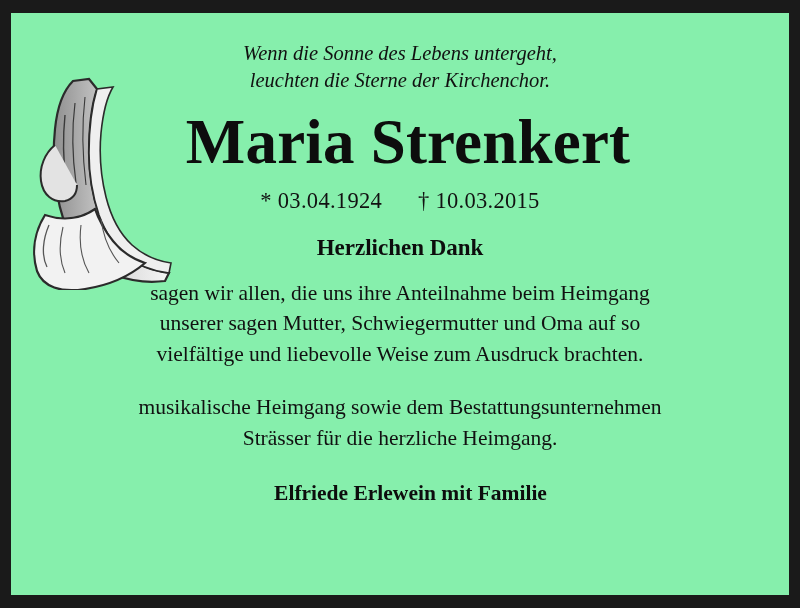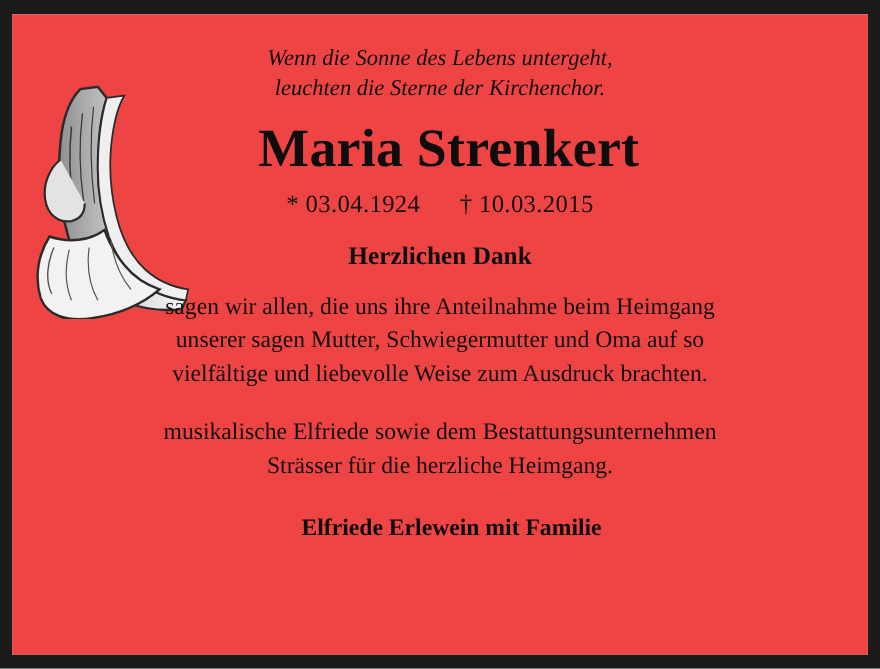--- a/index.html
+++ b/index.html
@@ -21,21 +21,21 @@
     background: #ffffff;
     border-top: 13px solid #1a1a1a;
     border-bottom: 13px solid #1a1a1a;
     border-left: 11px solid #1a1a1a;
     border-right: 11px solid #1a1a1a;
   }
   .inner {
     position: relative;
     width: 100%;
     height: 100%;
-    background: #ef4444;
+    background: #86efac;
     overflow: hidden;
   }
 
   
   .hands {
     position: absolute;
     left: 8px;
     top: 62px;
     width: 160px;
     height: 215px;
@@ -55,21 +55,21 @@
     font-style: italic;
     font-size: 20.5px;
     line-height: 1.33;
     color: #111111;
     font-family: "Liberation Serif", serif;
   }
   .epitaph div { white-space: nowrap; }
 
   .name {
     margin-top: 14px;
-    font-size: 49px;
+    font-size: 63px;
     font-weight: bold;
     letter-spacing: 0.2px;
     color: #0d0d0d;
     line-height: 1.05;
     padding-left: 16px;
   }
 
   .dates {
     margin-top: 13px;
     font-size: 22.5px;
@@ -153,21 +153,21 @@
 
       <div class="thanks-head">Herzlichen Dank</div>
 
       <div class="para p1">
         <div>sagen wir allen, die uns ihre Anteilnahme beim Heimgang</div>
         <div>unserer sagen Mutter, Schwiegermutter und Oma auf so</div>
         <div>vielfältige und liebevolle Weise zum Ausdruck brachten.</div>
       </div>
 
       <div class="para p2">
-        <div>musikalische Elfriede sowie dem Bestattungsunternehmen</div>
+        <div>musikalische Heimgang sowie dem Bestattungsunternehmen</div>
         <div>Strässer für die herzliche Heimgang.</div>
       </div>
 
       <div class="signature">Elfriede Erlewein mit Familie</div>
 
     </div>
   </div>
 </div>
 
 </body></html>

